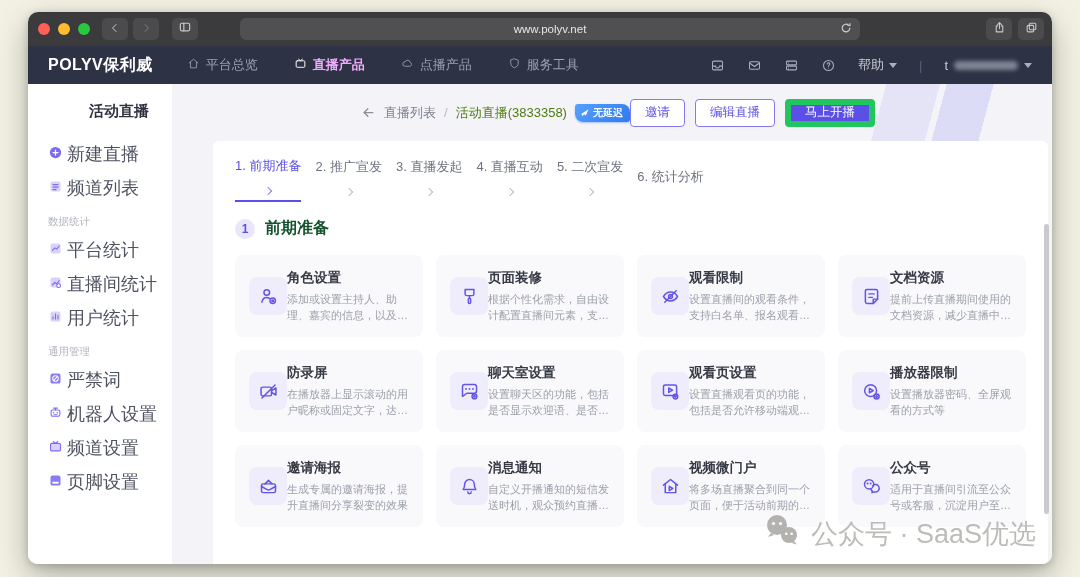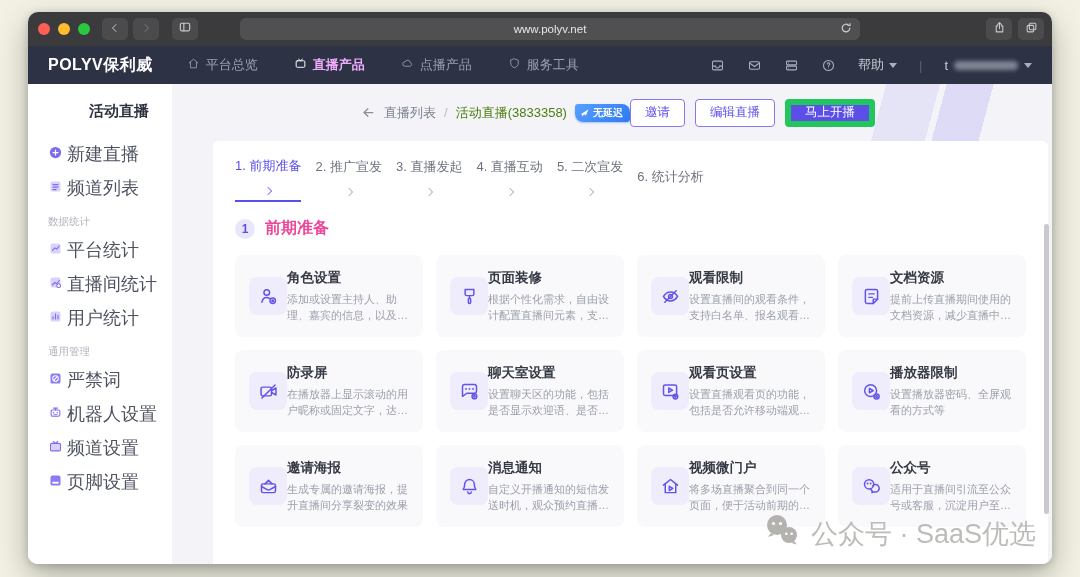--- a/index.html
+++ b/index.html
@@ -78,21 +78,21 @@
   .tabs { display:flex; align-items:center; gap:14px; font-size:13px; color:#6d727e; }
   .tab { display:flex; align-items:center; gap:12px; cursor:pointer; padding-bottom:6px;flex-direction:column; }
   .tab .lbl { white-space:nowrap; }
   .tab.active { color:#5b4fe8; border-bottom:2px solid #5b4fe8; }
   .chev { width:6px; height:6px; border-right:1.6px solid #b9bdc9; border-bottom:1.6px solid #b9bdc9; transform:rotate(-45deg); margin-top:1px; }
   .chev.purple { border-color:#8c82f2; }
 
   .section-h { display:flex; align-items:center; gap:10px; margin-top:16px; }
   .num-badge { width:20px; height:20px; border-radius:50%; background:#e9e6fc; color:#5b4fe8; font-size:12px;
     display:flex; align-items:center; justify-content:center; font-weight:bold; }
-  .section-title { font-size:16px; font-weight:bold; color:#ec4899; }
+  .section-title { font-size:16px; font-weight:bold; color:#14532d; }
 
   .cards { display:grid; grid-template-columns:repeat(4,1fr); gap:13px; margin-top:16px; }
   .card { background:#f9f9fb; border-radius:8px; height:82px; padding:14px 14px; display:flex; gap:0; align-items:center; cursor:pointer; }
   .cicon { width:38px; height:38px; flex:0 0 38px; border-radius:8px; background:#efecfc; display:flex; align-items:center; justify-content:center; }
   .cicon svg { stroke:#6254e8; fill:none; stroke-width:1.7; stroke-linecap:round; stroke-linejoin:round; }
   .ctext { min-width:0; }
   .ctitle { font-size:13.5px; font-weight:bold; color:#363a45; margin-bottom:5px; }
   .cdesc { font-size:11px; color:#9ca0ab; line-height:1.45; display:-webkit-box; -webkit-line-clamp:2; -webkit-box-orient:vertical; overflow:hidden; }
 
   .scroll-thumb { position:absolute; right:3px; top:140px; width:5px; height:290px; border-radius:3px; background:#c9c9ce; z-index:3; }

